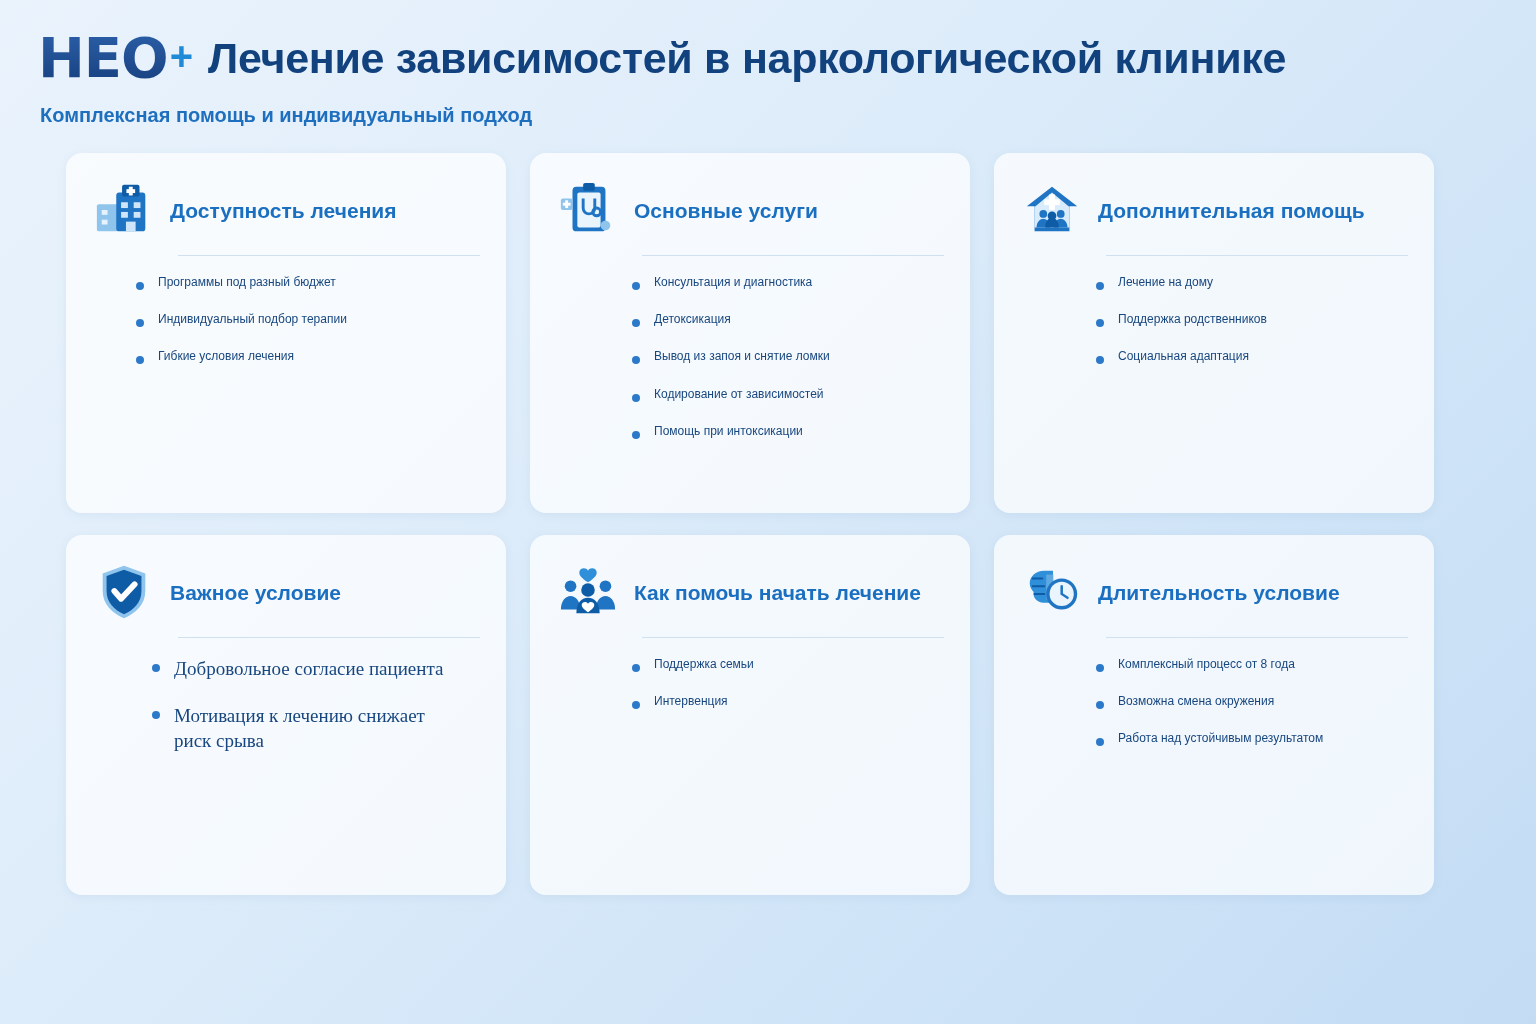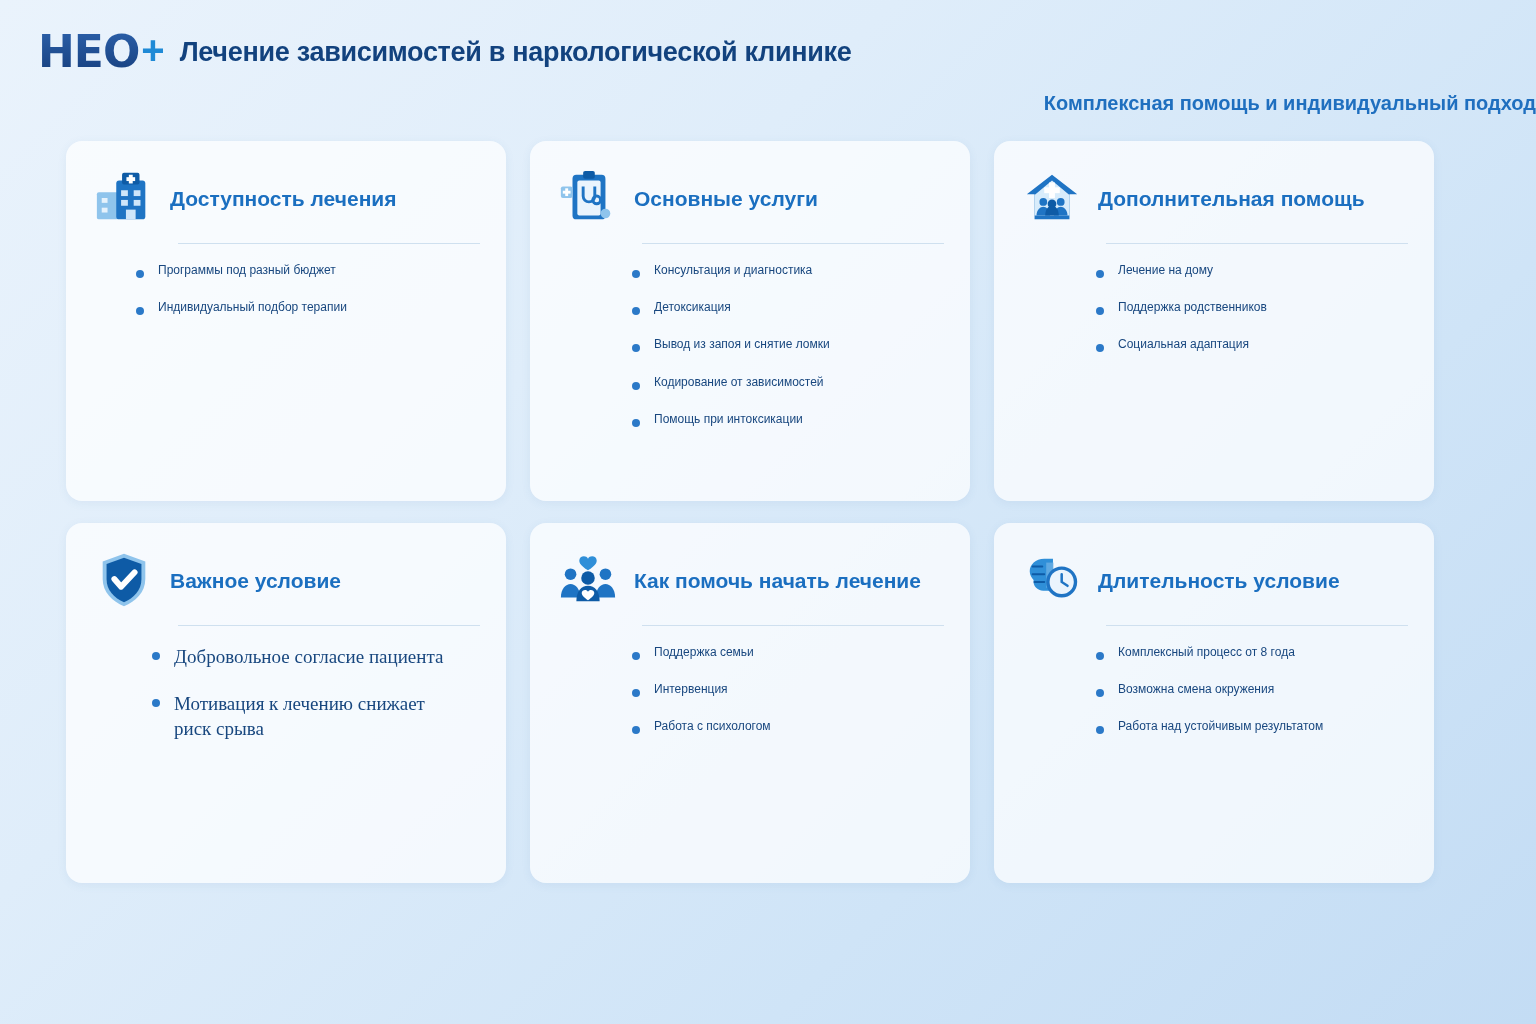--- a/index.html
+++ b/index.html
@@ -36,38 +36,38 @@
     color: #1b4f9c;
     line-height: 1;
   }
   .logo .logo-text {
     background: linear-gradient(180deg, #2b5fa8 0%, #17407f 100%);
     -webkit-background-clip: text;
     background-clip: text;
     color: transparent;
     font-family: "DejaVu Sans", sans-serif;
     font-weight: bold;
-    font-size: 44px;
+    font-size: 56px;
   }
   .logo .logo-plus {
     color: #1f8ad6;
     font-size: 40px;
     font-weight: bold;
     margin-left: 2px;
     position: relative;
     top: -2px;
   }
   .page-title {
-    font-size: 27px;
+    font-size: 43px;
     font-weight: bold;
     color: #12427e;
     letter-spacing: -0.3px;
   }
   .subtitle {
-    text-align: right;
+    text-align: left;
     color: #1f6fbf;
     font-size: 20px;
     font-weight: bold;
     margin-top: 18px;
     padding-left: 40px;
   }
 
   
   .grid {
     margin: 26px auto 4px auto;
@@ -173,20 +173,21 @@
             <rect x="9" y="32" width="6" height="5" fill="#e6f2fc"></rect>
             <rect x="9" y="42" width="6" height="5" fill="#e6f2fc"></rect>
           </svg>
         </div>
         <div class="card-title">Доступность лечения</div>
       </div>
       <div class="divider"></div>
       <ul class="items">
         <li>Программы под разный бюджет</li>
         <li>Индивидуальный подбор терапии</li>
+        <li>Гибкие условия лечения</li>
       </ul>
     </div>
 
     <div class="card card-2">
       <div class="card-head">
         <div class="card-icon">
           <svg width="62" height="62" viewBox="0 0 64 64">
             <rect x="16" y="8" width="34" height="46" rx="4" fill="#1f74c4"></rect>
             <rect x="21" y="14" width="24" height="36" rx="2" fill="#eaf4fd"></rect>
             <rect x="27" y="4" width="12" height="8" rx="2" fill="#0e5ba6"></rect>
@@ -267,21 +268,20 @@
             <path d="M20 54 c0-10 5-16 12-16 s12 6 12 16z" fill="#0e5ba6"></path>
             <path d="M32 44 c1.5-3 6.5-2 6.5 1.5 c0 3-4.5 6-6.5 7.5 c-2-1.5-6.5-4.5-6.5-7.5 c0-3.5 5-4.5 6.5-1.5z" fill="#fff"></path>
           </svg>
         </div>
         <div class="card-title">Как помочь начать лечение</div>
       </div>
       <div class="divider"></div>
       <ul class="items indent-more">
         <li>Поддержка семьи</li>
         <li>Интервенция</li>
-        <li>Работа с психологом</li>
       </ul>
     </div>
 
     <div class="card card-6">
       <div class="card-head">
         <div class="card-icon">
           <svg width="62" height="62" viewBox="0 0 64 64">
             <path d="M24 10 c-9 0-15 6-15 13 0 4 2 7 4 9 -1 6 4 11 10 11 h10 V10z" fill="#2f8fd8"></path>
             <path d="M26 14 h8 v26 h-8z" fill="#8fc4ec" opacity="0.5"></path>
             <path d="M12 18 h10 M12 26 h12 M14 34 h10" stroke="#0e5ba6" stroke-width="2" fill="none" stroke-linecap="round"></path>

